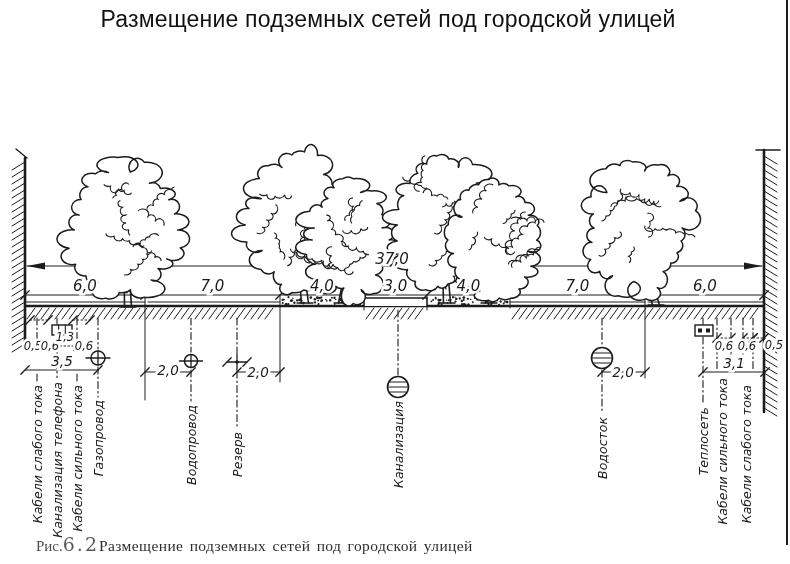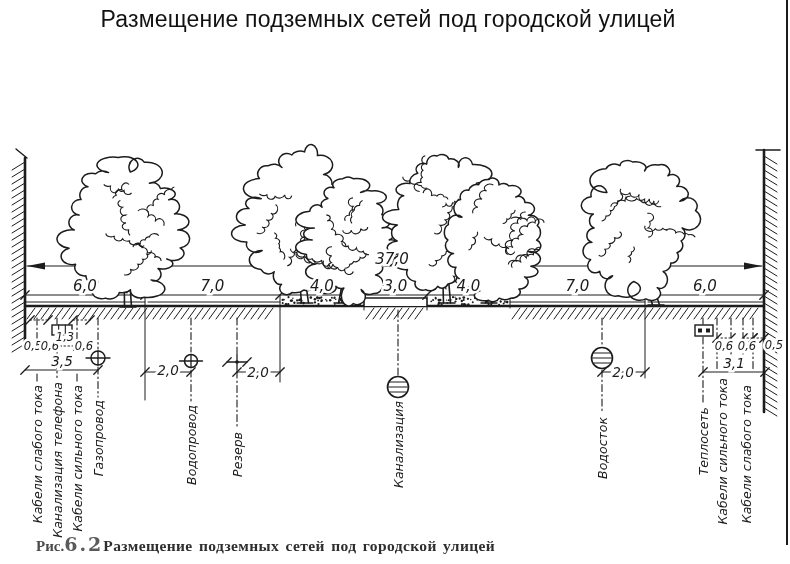--- a/index.html
+++ b/index.html
@@ -2,21 +2,21 @@
 <html><head>
 <meta charset="utf-8">
 <style>
   html,body{margin:0;padding:0;}
   body{width:790px;height:564px;background:#ffffff;position:relative;overflow:hidden;
        font-family:"Liberation Sans",sans-serif;}
   .page{position:absolute;inset:0;}
   .title{position:absolute;left:0;right:14px;top:6px;text-align:center;
          font-family:"Liberation Sans",sans-serif;font-size:23px;color:#111;
          letter-spacing:0.2px;}
-  .caption{position:absolute;left:36px;top:533px;color:#333;white-space:nowrap;font-weight:bold;}
+  .caption{position:absolute;left:36px;top:533px;color:#333;white-space:nowrap;}
   .caption .pref{font-family:"Liberation Serif",serif;font-size:15px;color:#4a4a4a;}
   .caption .num{font-family:"DejaVu Serif",serif;font-size:19px;color:#5a5a5a;letter-spacing:2px;}
   .caption .txt{font-family:"Liberation Serif",serif;font-size:15.5px;color:#2e2e2e;
                 letter-spacing:0.4px;word-spacing:2px;}
   svg{position:absolute;left:0;top:0;}
   .scan-edge{position:absolute;right:2px;top:0;width:2px;height:545px;background:#1c1c1c;}
 </style>
 </head>
 <body>
 

